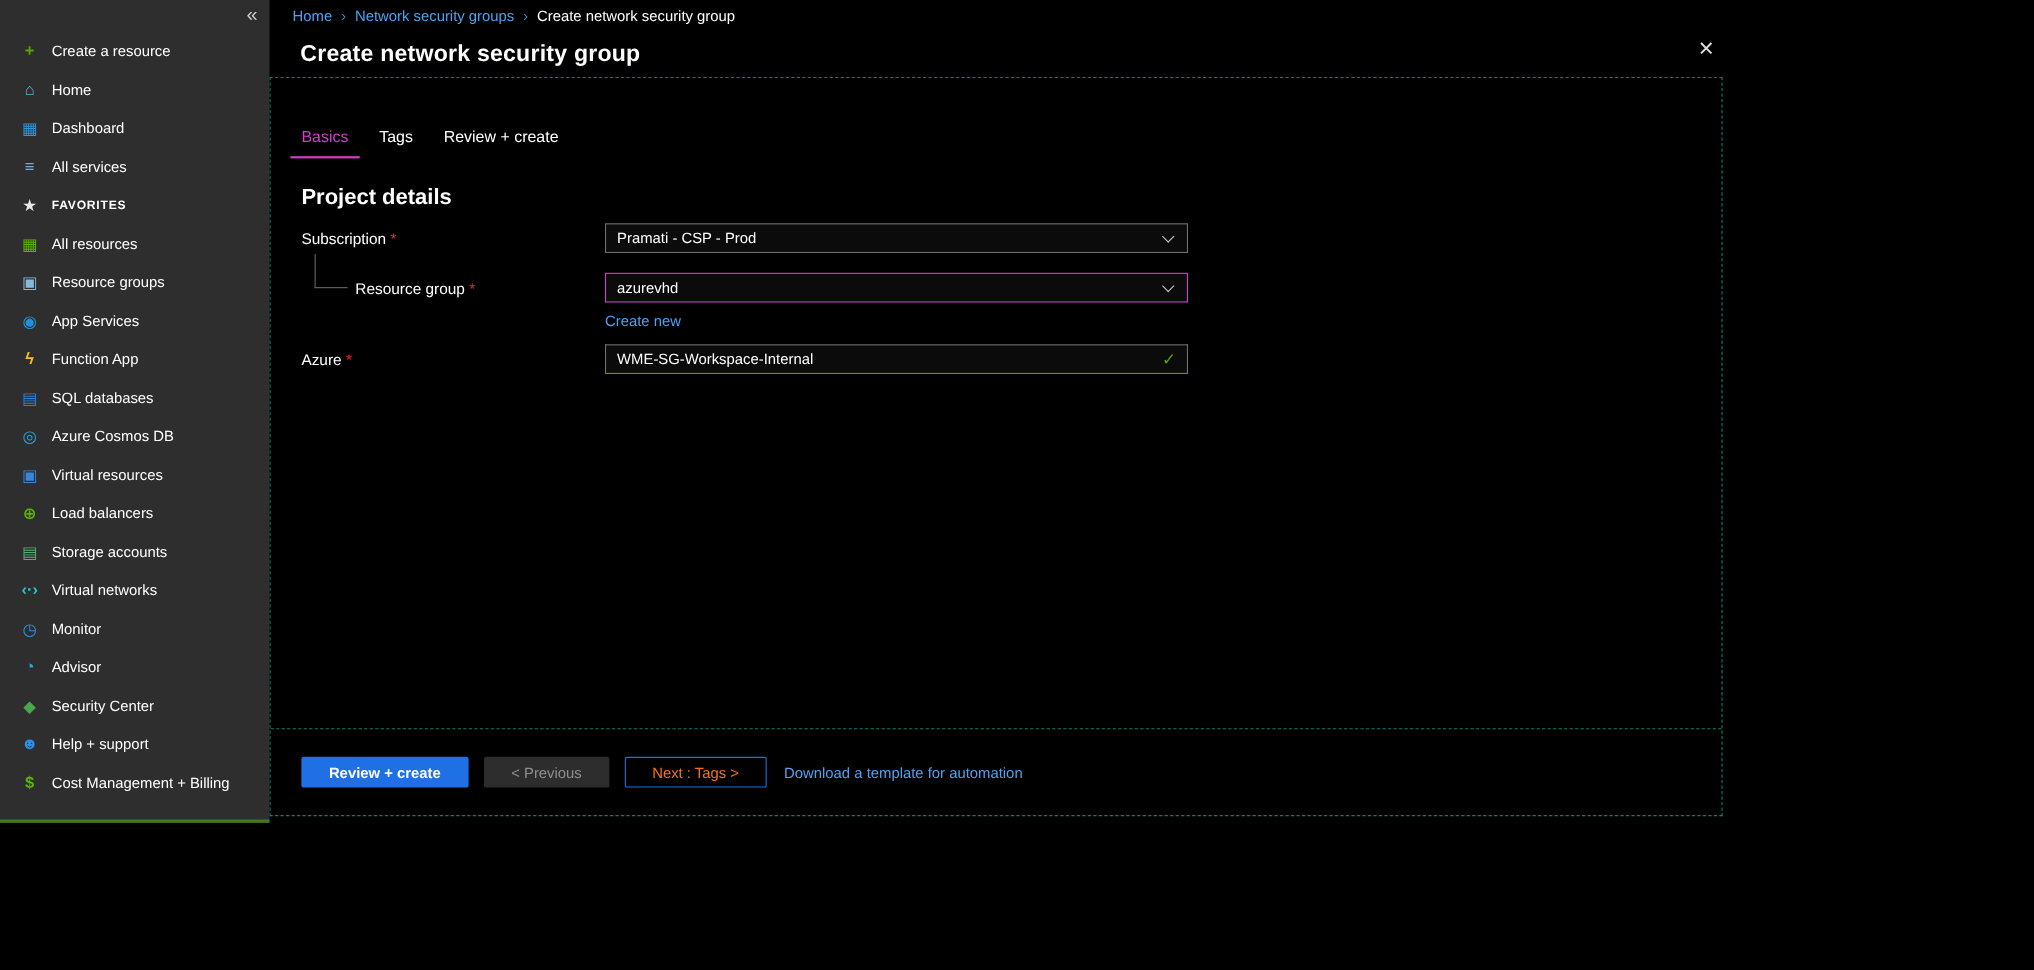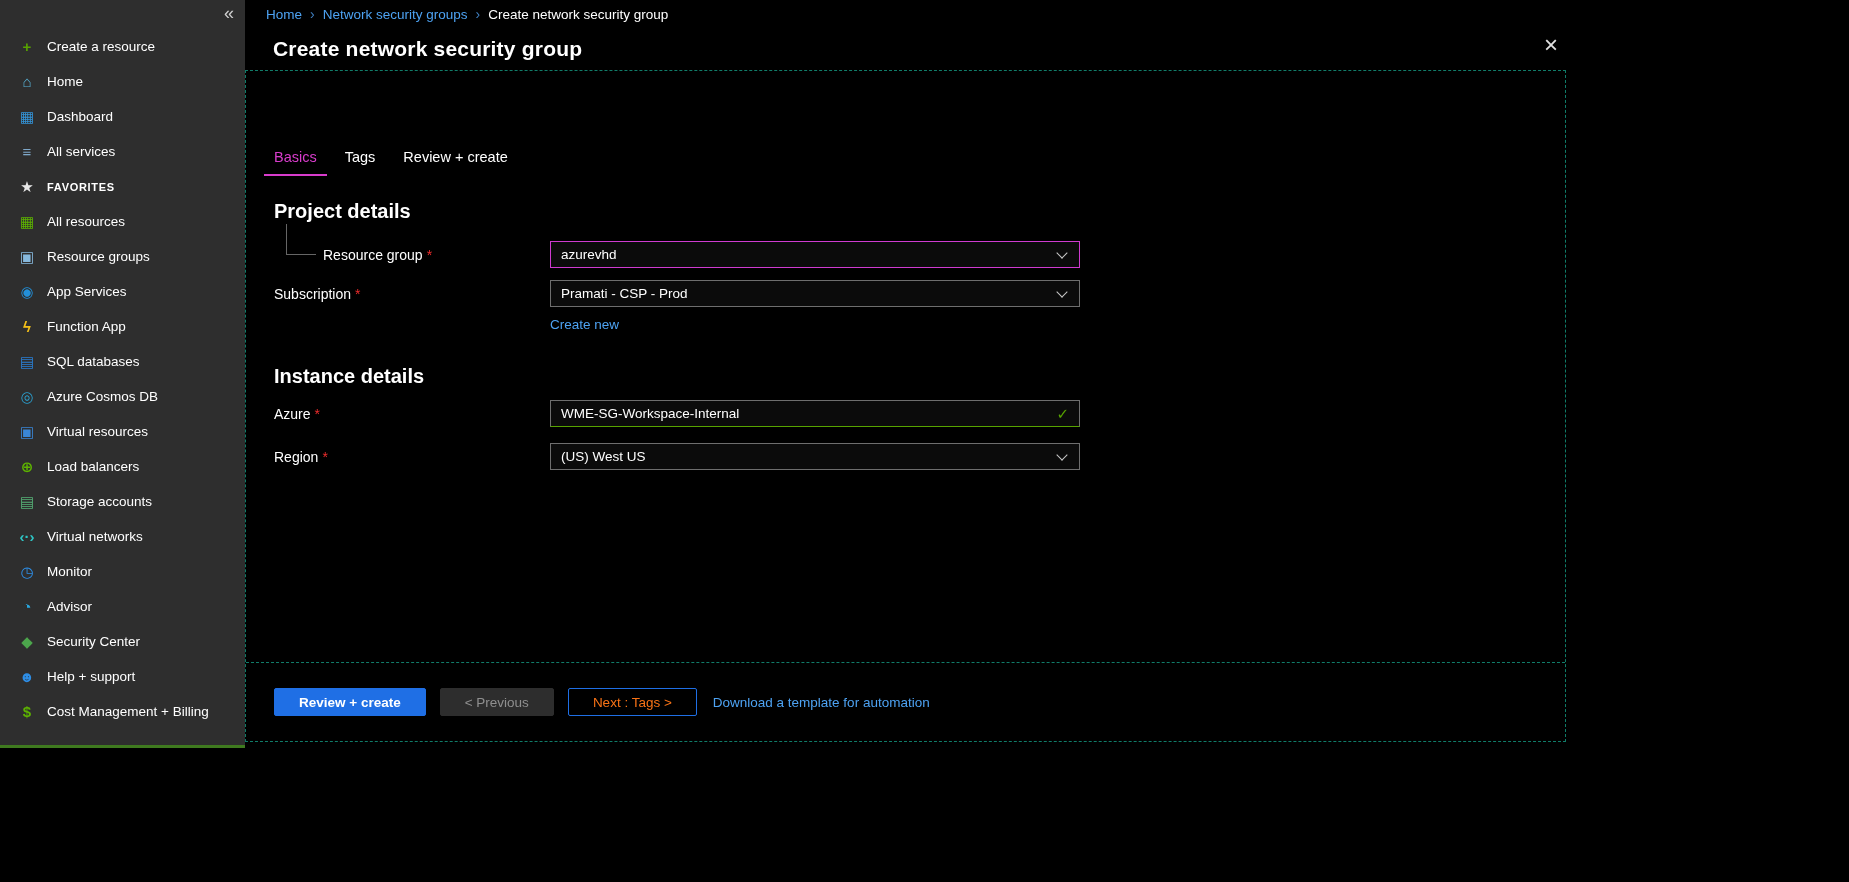--- a/index.html
+++ b/index.html
@@ -31,21 +31,21 @@
     display:flex; align-items:center; padding-left:28px; }
   .title { font-size:21px; font-weight:600; letter-spacing:.2px; }
   .close { position:absolute; right:8px; top:5px; font-size:24px; line-height:1; color:#e0e0e0; cursor:pointer; }
 
   
   .main { position:absolute; left:245px; top:70px; width:1321px; height:672px;
     background:#000; border:1px dashed #107c69; }
 
   .tabs { display:flex; margin:42px 0 0 18px; }
   .tab { font-size:14.5px; color:#fff; padding:4px 10px 9px; margin-right:8px; cursor:pointer;
-    border-bottom:2px solid transparent;margin-top:32px; }
+    border-bottom:2px solid transparent; }
   .tab.active { color:#d93ccc; border-bottom-color:#d93ccc; }
 
   .section-title { font-size:20px; font-weight:bold; margin:24px 0 0 28px; }
 
   .field-row { display:flex; align-items:center; margin-left:28px; margin-top:12px; position:relative; }
   .field-label { width:276px; flex:none; font-size:14px; color:#fff; }
   .field-label.indented { padding-left:49px; }
   .req { color:#ee2c2c; margin-left:4px; }
 
   .select, .input { width:530px; height:27px; background:#0b0b0b; border:1px solid #6e6e6e;
@@ -190,66 +190,56 @@
   <main class="main">
 
     <div class="tabs">
       <div class="tab active">Basics</div>
       <div class="tab">Tags</div>
       <div class="tab">Review + create</div>
     </div>
 
     <div class="section-title">Project details</div>
 
+    <div class="field-row">
+      <div class="field-label">
+        <span>Subscription</span><span class="req">*</span>
+      </div>
+      <div class="select">
+        <span>Pramati - CSP - Prod</span>
+        <span class="chevron"></span>
+      </div>
+    </div>
+
     <div class="field-row rg-row">
       <div class="connector"></div>
       <div class="field-label indented">
         <span>Resource group</span><span class="req">*</span>
       </div>
       <div class="select focused">
         <span>azurevhd</span>
         <span class="chevron"></span>
       </div>
     </div>
 
-    <div class="field-row">
-      <div class="field-label">
-        <span>Subscription</span><span class="req">*</span>
-      </div>
-      <div class="select">
-        <span>Pramati - CSP - Prod</span>
-        <span class="chevron"></span>
-      </div>
-    </div>
-
     <div class="create-new-row">
       <a class="link">Create new</a>
     </div>
 
-    <div class="section-title instance">Instance details</div>
 
     <div class="field-row">
       <div class="field-label">
         <span>Azure</span><span class="req">*</span>
       </div>
       <div class="input valid">
         <span>WME-SG-Workspace-Internal</span>
         <span class="check">✓</span>
       </div>
     </div>
 
-    <div class="field-row" style="margin-top:16px">
-      <div class="field-label">
-        <span>Region</span><span class="req">*</span>
-      </div>
-      <div class="select">
-        <span>(US) West US</span>
-        <span class="chevron"></span>
-      </div>
-    </div>
 
     <div class="footer">
       <button class="btn primary">Review + create</button>
       <button class="btn secondary">&lt; Previous</button>
       <button class="btn outline">Next : Tags &gt;</button>
       <a class="link">Download a template for automation</a>
     </div>
 
   </main>
 </div>

